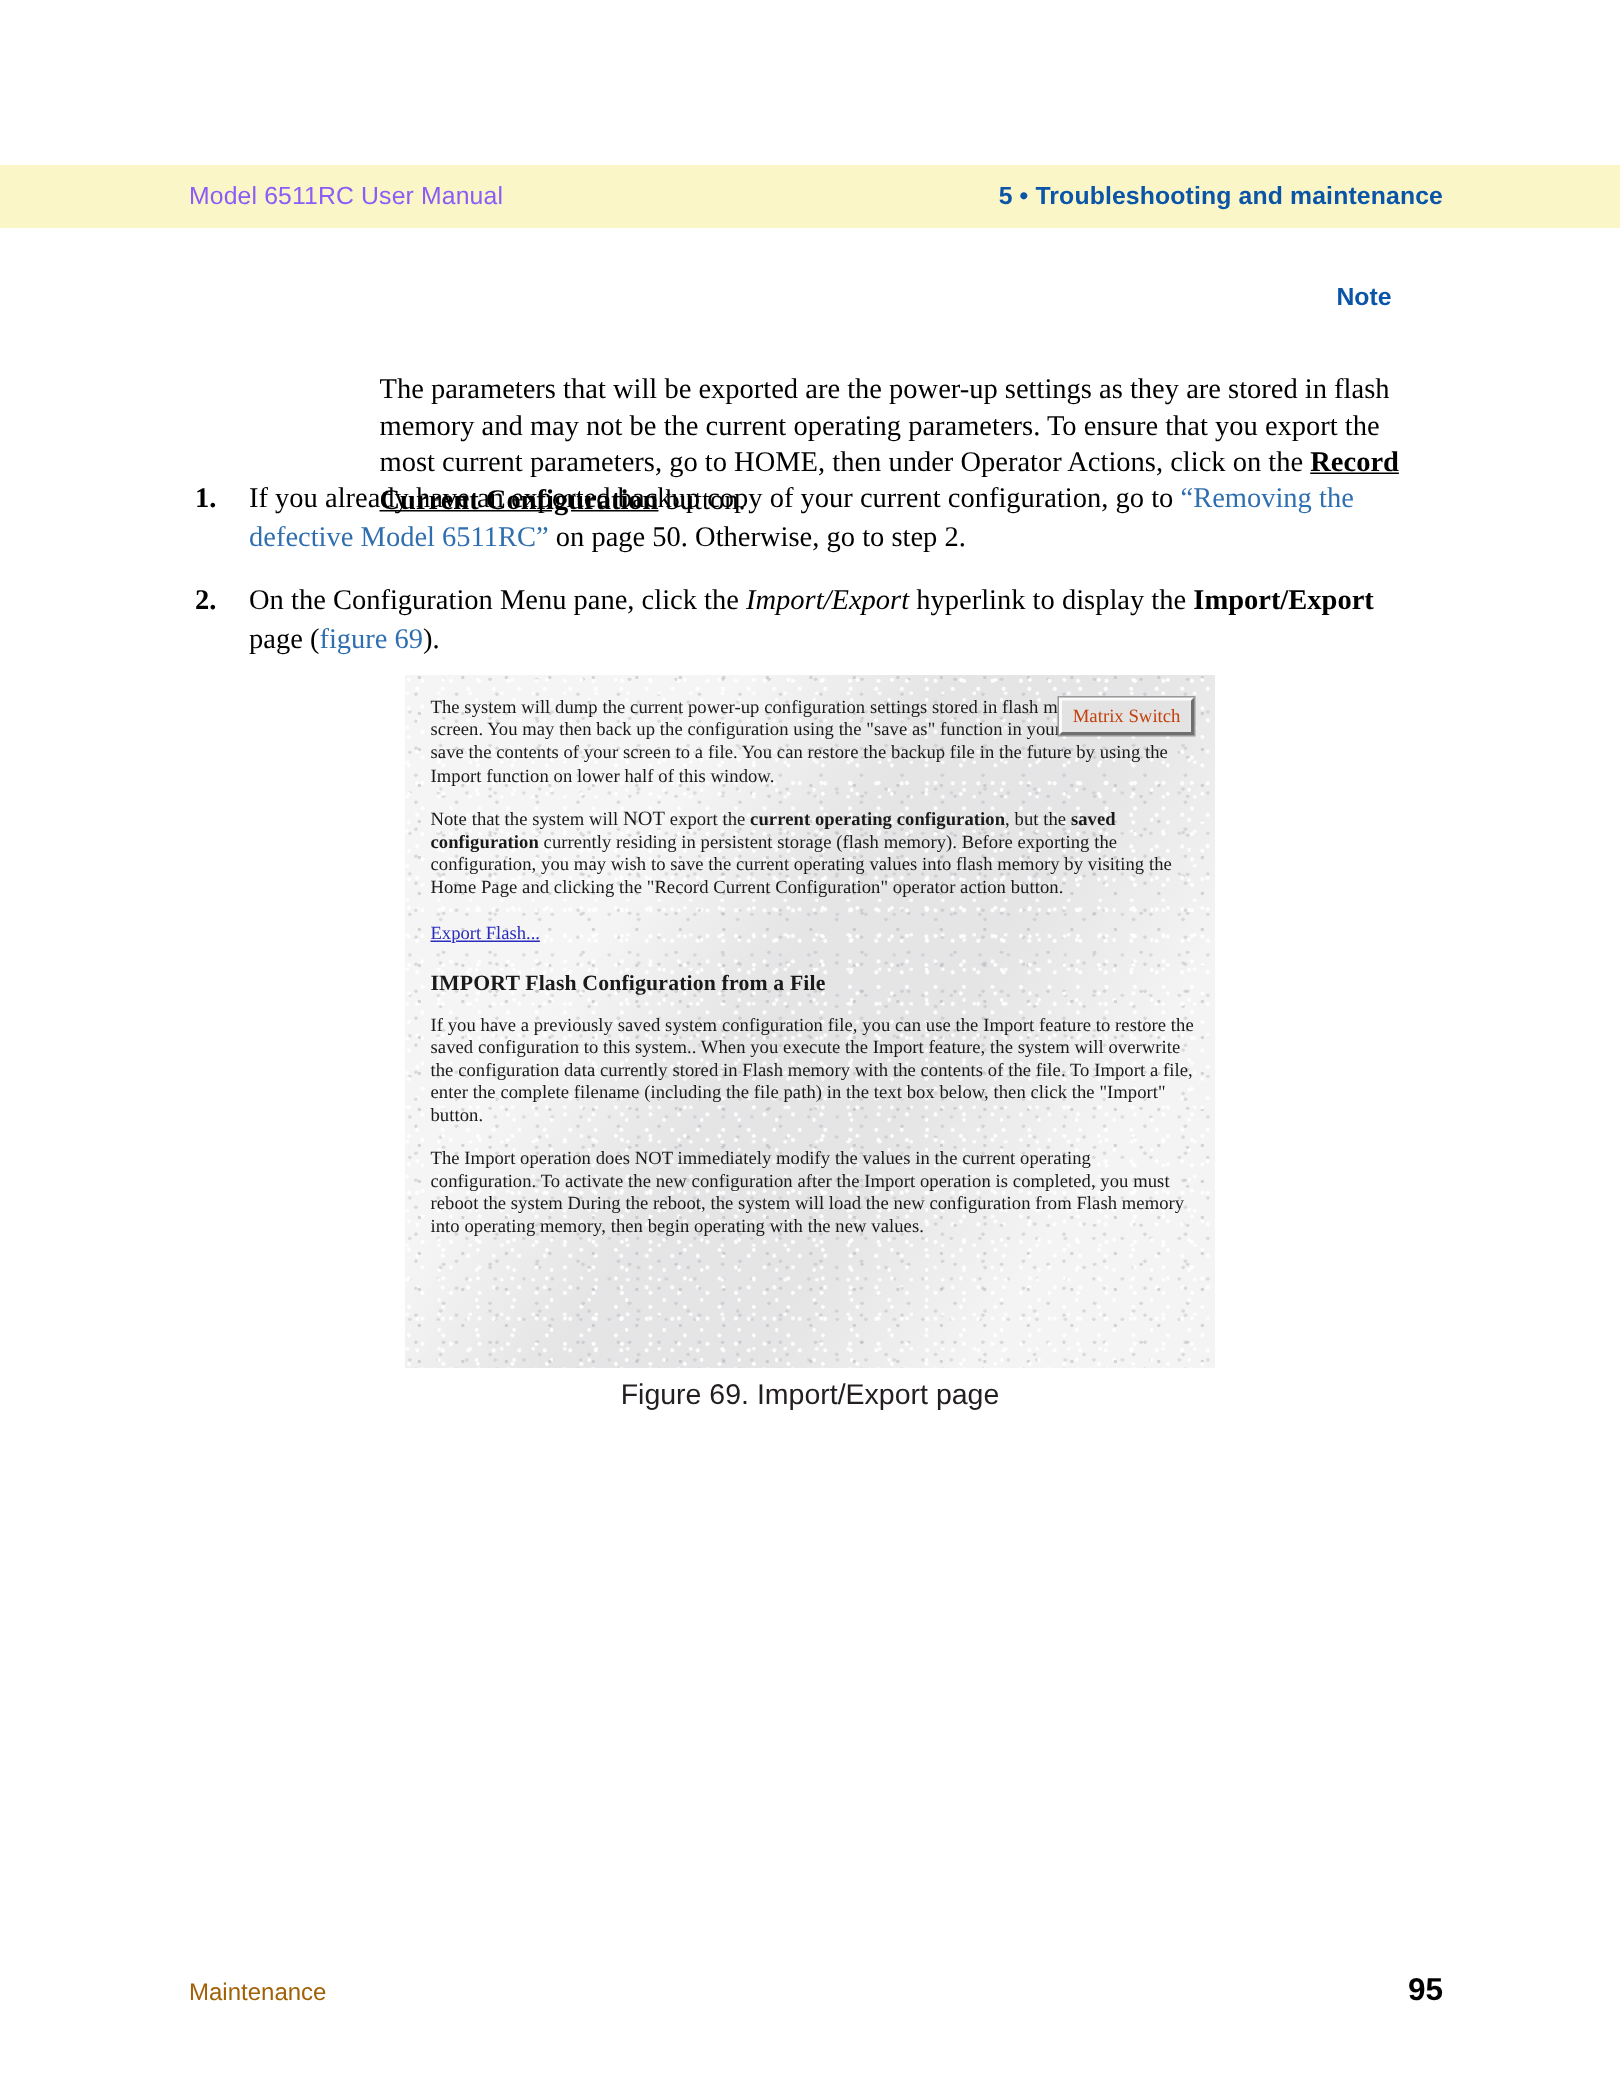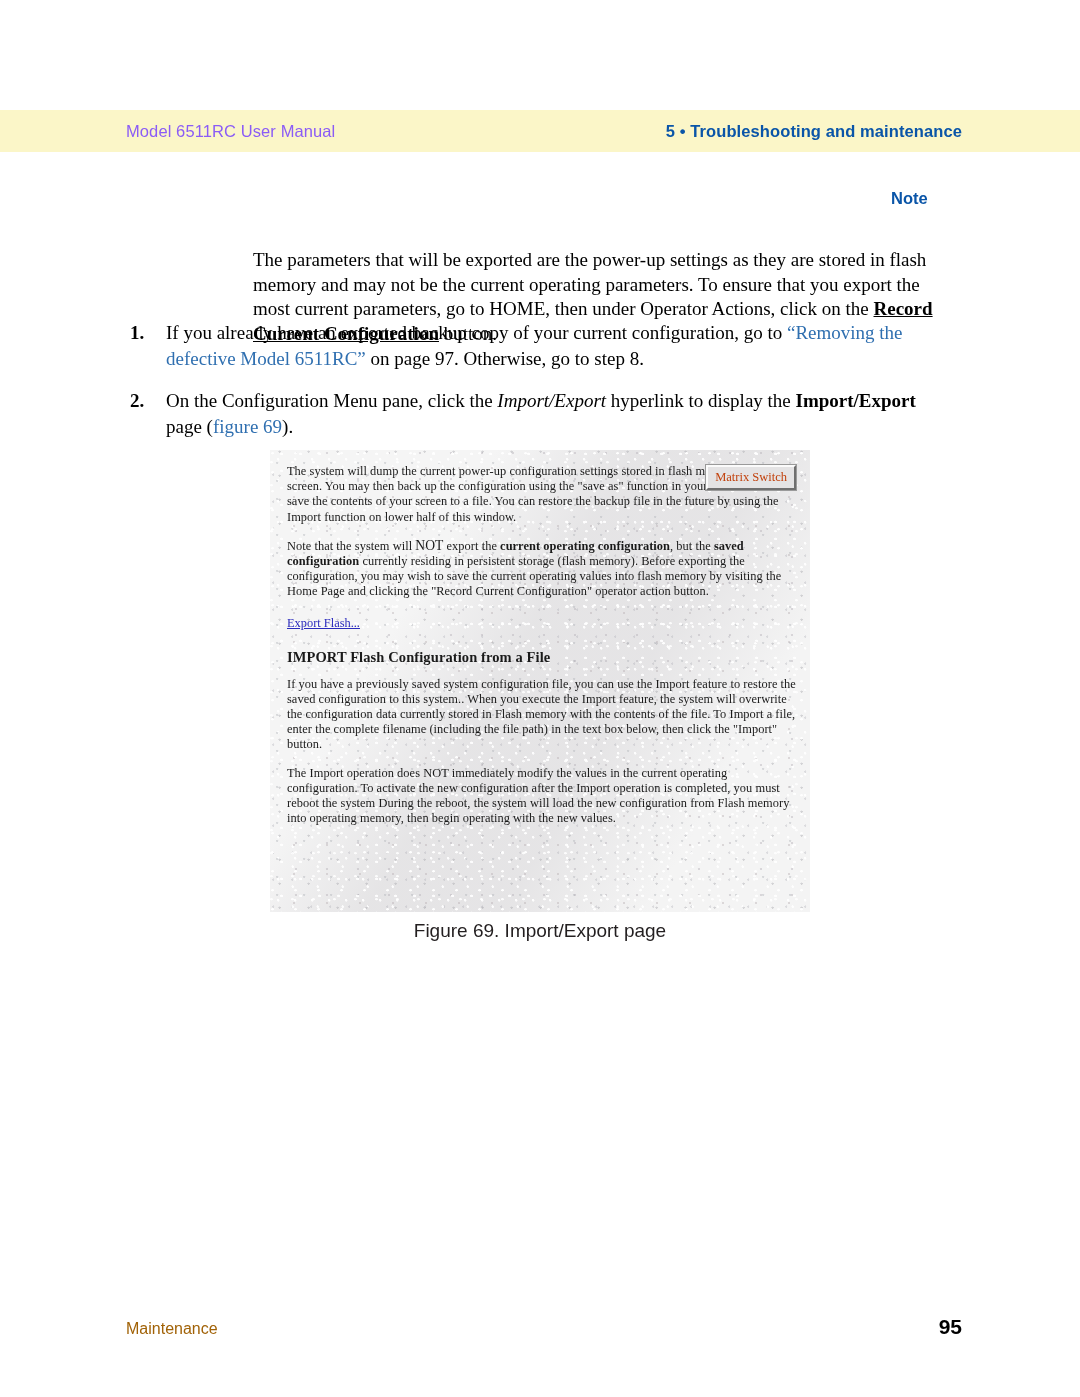--- a/index.html
+++ b/index.html
@@ -232,21 +232,21 @@
 <div class="note-block">
   <div class="note-row">
     <div class="note-label">Note</div>
     <div class="note-body"><span>The parameters that will be exported are the power-up settings as they are stored in flash memory and may not be the current operating parameters. To ensure that you export the most current parameters, go to HOME, then under Operator Actions, click on the </span><b>Record Current Configuration</b><span> button.</span></div>
   </div>
 </div>
 
 <div class="steps">
   <div class="step">
     <div class="step-num">1.</div>
-    <div class="step-text"><span>If you already have an exported backup copy of your current configuration, go to </span><span class="xref">“Removing the defective Model 6511RC”</span><span> on page 97. Otherwise, go to step 8.</span></div>
+    <div class="step-text"><span>If you already have an exported backup copy of your current configuration, go to </span><span class="xref">“Removing the defective Model 6511RC”</span><span> on page 50. Otherwise, go to step 2.</span></div>
   </div>
   <div class="step">
     <div class="step-num">2.</div>
     <div class="step-text"><span>On the Configuration Menu pane, click the </span><span class="ital">Import/Export</span><span> hyperlink to display the </span><span class="bold">Import/Export</span><span> page (</span><span class="xref">figure 69</span><span>).</span></div>
   </div>
 </div>
 
 <div class="figure-wrap">
   <div class="shot">
     <div class="matrix-btn">Matrix Switch</div>

